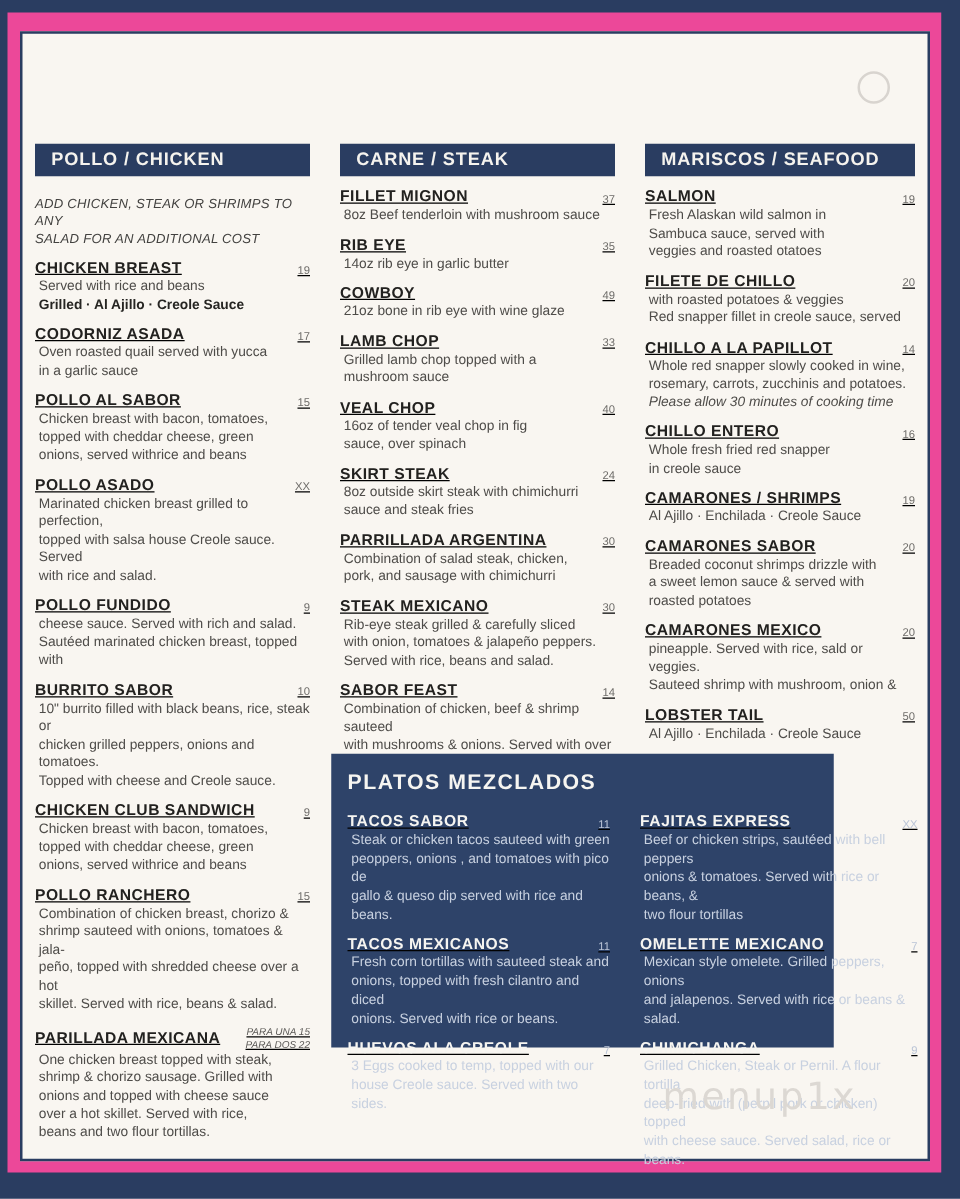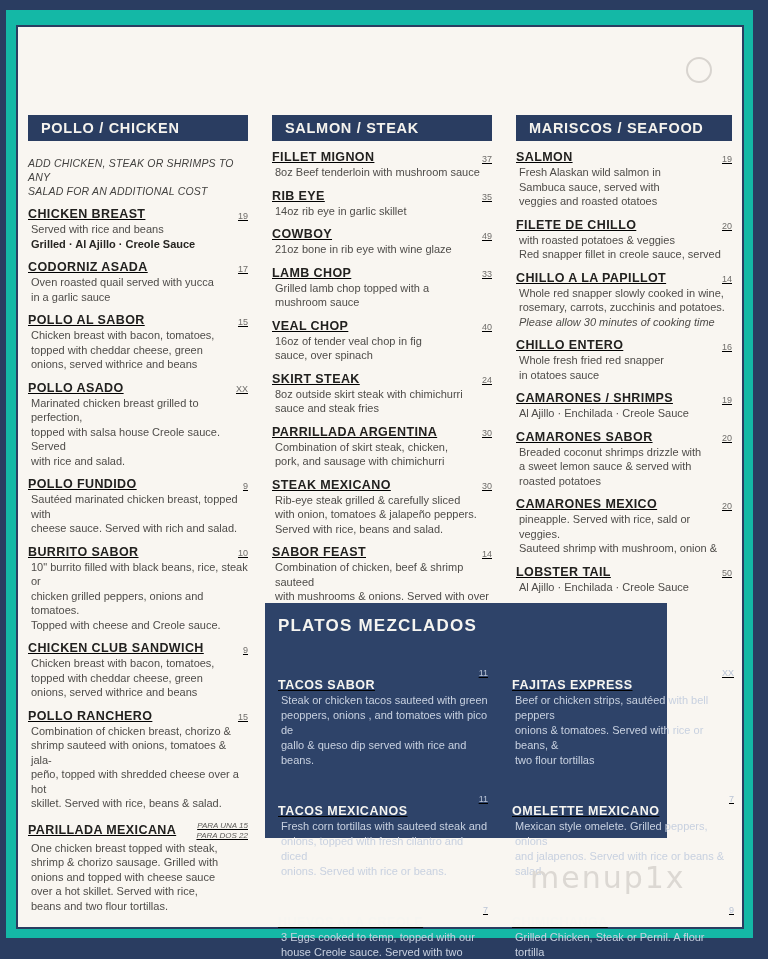--- a/index.html
+++ b/index.html
@@ -3,21 +3,21 @@
 <meta charset="utf-8">
 <style>
   html,body{margin:0;padding:0;}
   body{
     width:768px;height:959px;position:relative;overflow:hidden;
     background:#2a3d61;
     font-family:"Liberation Sans","DejaVu Sans",sans-serif;
   }
   .margin-layer{
     position:absolute;left:6px;top:10px;right:15px;bottom:21px;
-    background:#14b8a6;
+    background:#ec4899;
   }
   .page{
     position:absolute;left:10px;top:15px;right:9px;bottom:9px;
     border:2px solid #2a3d61;background:#f9f6f1;
   }
   .circle{
     position:absolute;left:668px;top:30px;width:22px;height:22px;
     border:2px solid #d8d4cf;border-radius:50%;
   }
   .menucols{position:absolute;left:10px;top:88px;width:712px;display:flex;gap:24px;}
@@ -53,21 +53,21 @@
   .platos{
     position:absolute;left:247px;top:576px;width:402px;height:235px;
     background:#2e4369;box-sizing:border-box;padding:13px 14px 10px 13px;
   }
   .ptitle{
     color:#f6f5f1;font-weight:bold;font-size:17px;letter-spacing:1.2px;
   }
   .pcols{display:flex;gap:24px;margin-top:6px;}
   .pcol{width:210px;flex:0 0 210px;}
   .pcol:last-child{flex:0 0 222px;width:222px;}
-  .platos .iname{color:#f6f5f1;letter-spacing:0.5px;margin-top:28px;}
+  .platos .iname{color:#f6f5f1;letter-spacing:0.5px;}
   .platos .iprice{color:#bac4d6;}
   .platos .idesc{color:#c8d1e0;line-height:15px;}
   .platos .item{margin-top:8px;}
   .watermark{
     position:absolute;left:512px;top:833px;
     font-family:"DejaVu Sans",sans-serif;
     font-size:30px;letter-spacing:2px;color:#dcd8d3;
   }
 </style>
 </head>
@@ -115,22 +115,22 @@
             </div>
             <div class="idesc">Marinated chicken breast grilled to perfection,</div>
             <div class="idesc">topped with salsa house Creole sauce. Served</div>
             <div class="idesc">with rice and salad.</div>
           </div>
           <div class="item">
             <div class="irow">
               <span class="iname">POLLO FUNDIDO</span>
               <span class="iprice">9</span>
             </div>
+            <div class="idesc">cheese sauce. Served with rich and salad.</div>
             <div class="idesc">Sautéed marinated chicken breast, topped with</div>
-            <div class="idesc">cheese sauce. Served with rich and salad.</div>
           </div>
           <div class="item">
             <div class="irow">
               <span class="iname">BURRITO SABOR</span>
               <span class="iprice">10</span>
             </div>
             <div class="idesc">10" burrito filled with black beans, rice, steak or</div>
             <div class="idesc">chicken grilled peppers, onions and tomatoes.</div>
             <div class="idesc">Topped with cheese and Creole sauce.</div>
           </div>
@@ -162,34 +162,34 @@
               </span>
             </div>
             <div class="idesc">One chicken breast topped with steak,</div>
             <div class="idesc">shrimp &amp; chorizo sausage. Grilled with</div>
             <div class="idesc">onions and topped with cheese sauce</div>
             <div class="idesc">over a hot skillet. Served with rice,</div>
             <div class="idesc">beans and two flour tortillas.</div>
           </div>
         </section>
         <section class="mcol">
-          <div class="hdrbar">SALMON / STEAK</div>
+          <div class="hdrbar">CARNE / STEAK</div>
           <div class="item">
             <div class="irow">
               <span class="iname">FILLET MIGNON</span>
               <span class="iprice">37</span>
             </div>
             <div class="idesc">8oz Beef tenderloin with mushroom sauce</div>
           </div>
           <div class="item">
             <div class="irow">
               <span class="iname">RIB EYE</span>
               <span class="iprice">35</span>
             </div>
-            <div class="idesc">14oz rib eye in garlic skillet</div>
+            <div class="idesc">14oz rib eye in garlic butter</div>
           </div>
           <div class="item">
             <div class="irow">
               <span class="iname">COWBOY</span>
               <span class="iprice">49</span>
             </div>
             <div class="idesc">21oz bone in rib eye with wine glaze</div>
           </div>
           <div class="item">
             <div class="irow">
@@ -213,21 +213,21 @@
               <span class="iprice">24</span>
             </div>
             <div class="idesc">8oz outside skirt steak with chimichurri</div>
             <div class="idesc">sauce and steak fries</div>
           </div>
           <div class="item">
             <div class="irow">
               <span class="iname">PARRILLADA ARGENTINA</span>
               <span class="iprice">30</span>
             </div>
-            <div class="idesc">Combination of skirt steak, chicken,</div>
+            <div class="idesc">Combination of salad steak, chicken,</div>
             <div class="idesc">pork, and sausage with chimichurri</div>
           </div>
           <div class="item">
             <div class="irow">
               <span class="iname">STEAK MEXICANO</span>
               <span class="iprice">30</span>
             </div>
             <div class="idesc">Rib-eye steak grilled &amp; carefully sliced</div>
             <div class="idesc">with onion, tomatoes &amp; jalapeño peppers.</div>
             <div class="idesc">Served with rice, beans and salad.</div>
@@ -269,21 +269,21 @@
             <div class="idesc">Whole red snapper slowly cooked in wine,</div>
             <div class="idesc">rosemary, carrots, zucchinis and potatoes.</div>
             <div class="idesc ital">Please allow 30 minutes of cooking time</div>
           </div>
           <div class="item">
             <div class="irow">
               <span class="iname">CHILLO ENTERO</span>
               <span class="iprice">16</span>
             </div>
             <div class="idesc">Whole fresh fried red snapper</div>
-            <div class="idesc">in otatoes sauce</div>
+            <div class="idesc">in creole sauce</div>
           </div>
           <div class="item">
             <div class="irow">
               <span class="iname">CAMARONES / SHRIMPS</span>
               <span class="iprice">19</span>
             </div>
             <div class="idesc">Al Ajillo · Enchilada · Creole Sauce</div>
           </div>
           <div class="item">
             <div class="irow">

